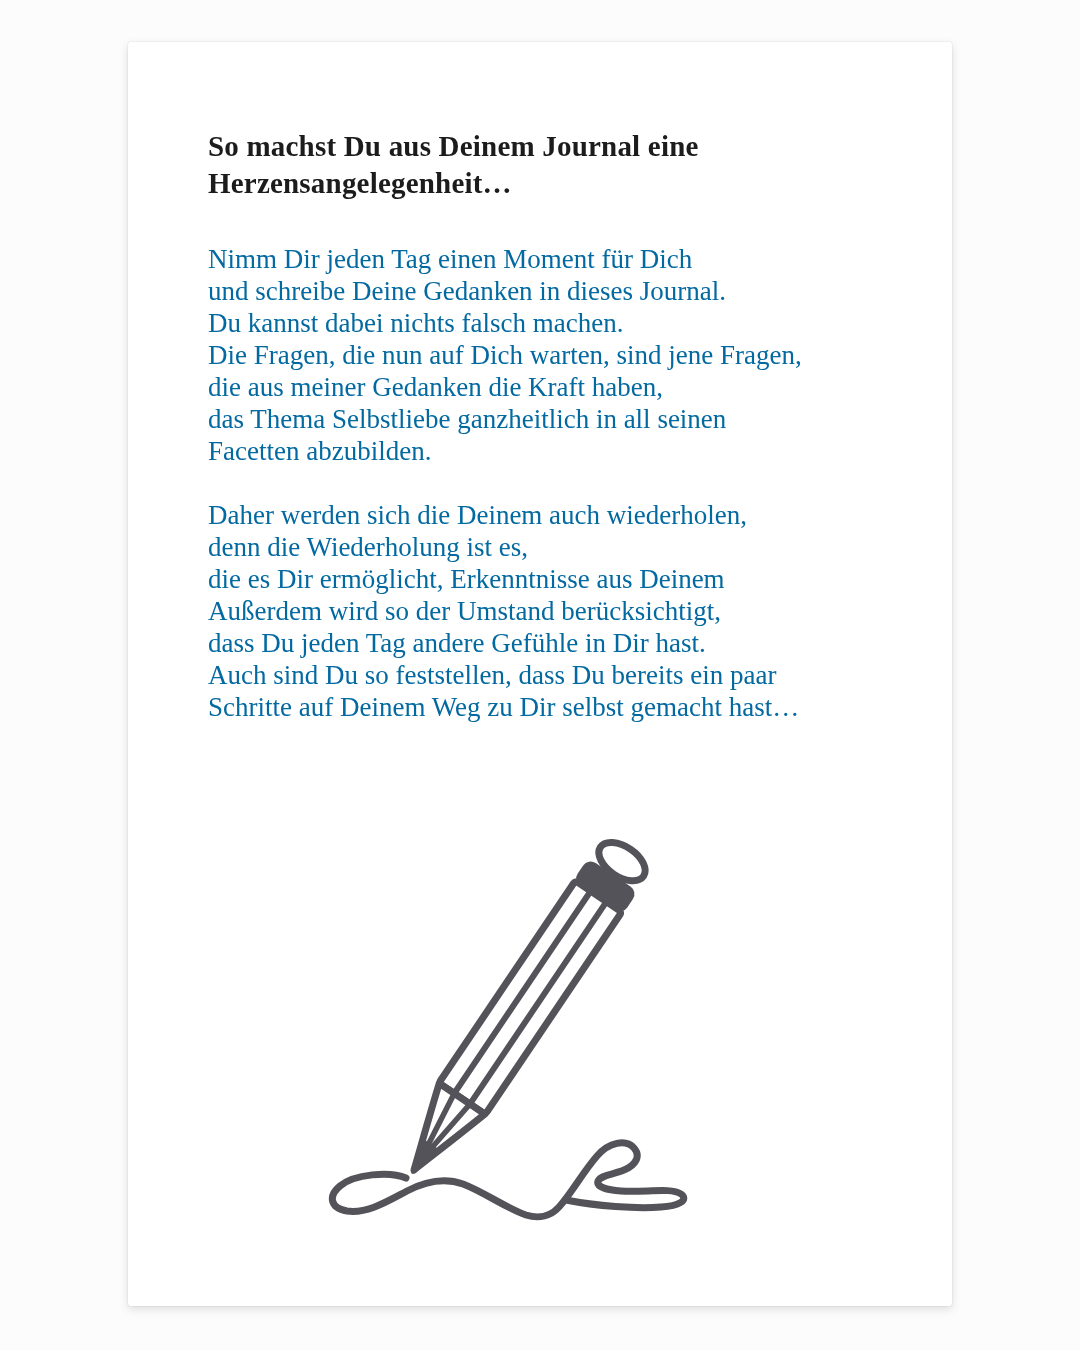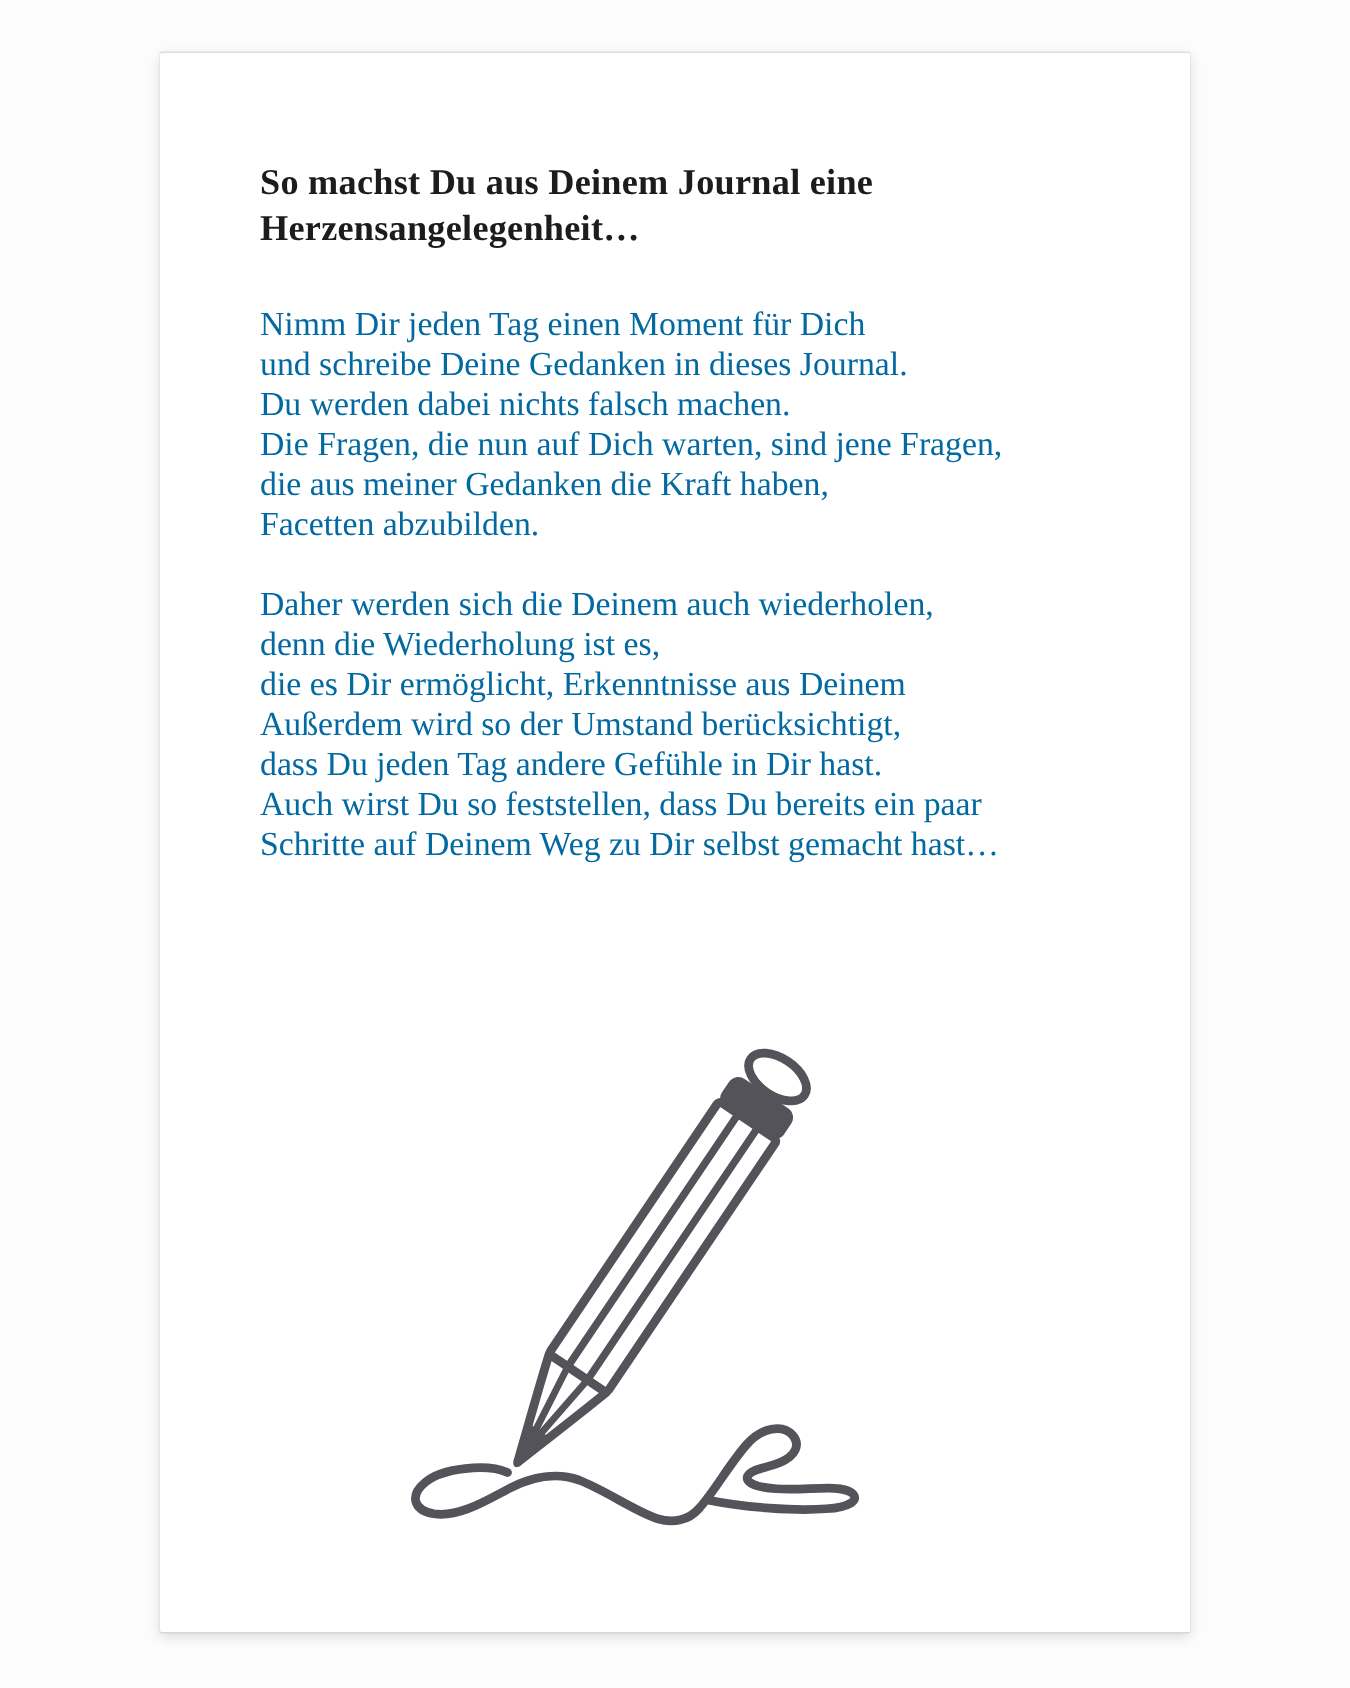--- a/index.html
+++ b/index.html
@@ -59,33 +59,34 @@
   <div class="card">
 
     <h1 class="heading">
       <span class="hline">So machst Du aus Deinem Journal eine</span>
       <span class="hline">Herzensangelegenheit…</span>
     </h1>
 
     <div class="para">
       <div class="line">Nimm Dir jeden Tag einen Moment für Dich</div>
       <div class="line">und schreibe Deine Gedanken in dieses Journal.</div>
-      <div class="line">Du werden dabei nichts falsch machen.</div>
+      <div class="line">Du kannst dabei nichts falsch machen.</div>
       <div class="line">Die Fragen, die nun auf Dich warten, sind jene Fragen,</div>
       <div class="line">die aus meiner Gedanken die Kraft haben,</div>
+      <div class="line">das Thema Selbstliebe ganzheitlich in all seinen</div>
       <div class="line">Facetten abzubilden.</div>
     </div>
 
     <div class="para">
       <div class="line">Daher werden sich die Deinem auch wiederholen,</div>
       <div class="line">denn die Wiederholung ist es,</div>
       <div class="line">die es Dir ermöglicht, Erkenntnisse aus Deinem</div>
       <div class="line">Außerdem wird so der Umstand berücksichtigt,</div>
       <div class="line">dass Du jeden Tag andere Gefühle in Dir hast.</div>
-      <div class="line">Auch wirst Du so feststellen, dass Du bereits ein paar</div>
+      <div class="line">Auch sind Du so feststellen, dass Du bereits ein paar</div>
       <div class="line">Schritte auf Deinem Weg zu Dir selbst gemacht hast…</div>
     </div>
 
     <svg class="pencil-svg" viewBox="0 0 430 430" aria-hidden="true">
       <g fill="none" stroke="#54535a" stroke-width="7" stroke-linecap="round" stroke-linejoin="round">
 
         <path d="
           M 106 358
           C 90 351, 54 354, 40 366
           C 28 376, 30 388, 47 391

